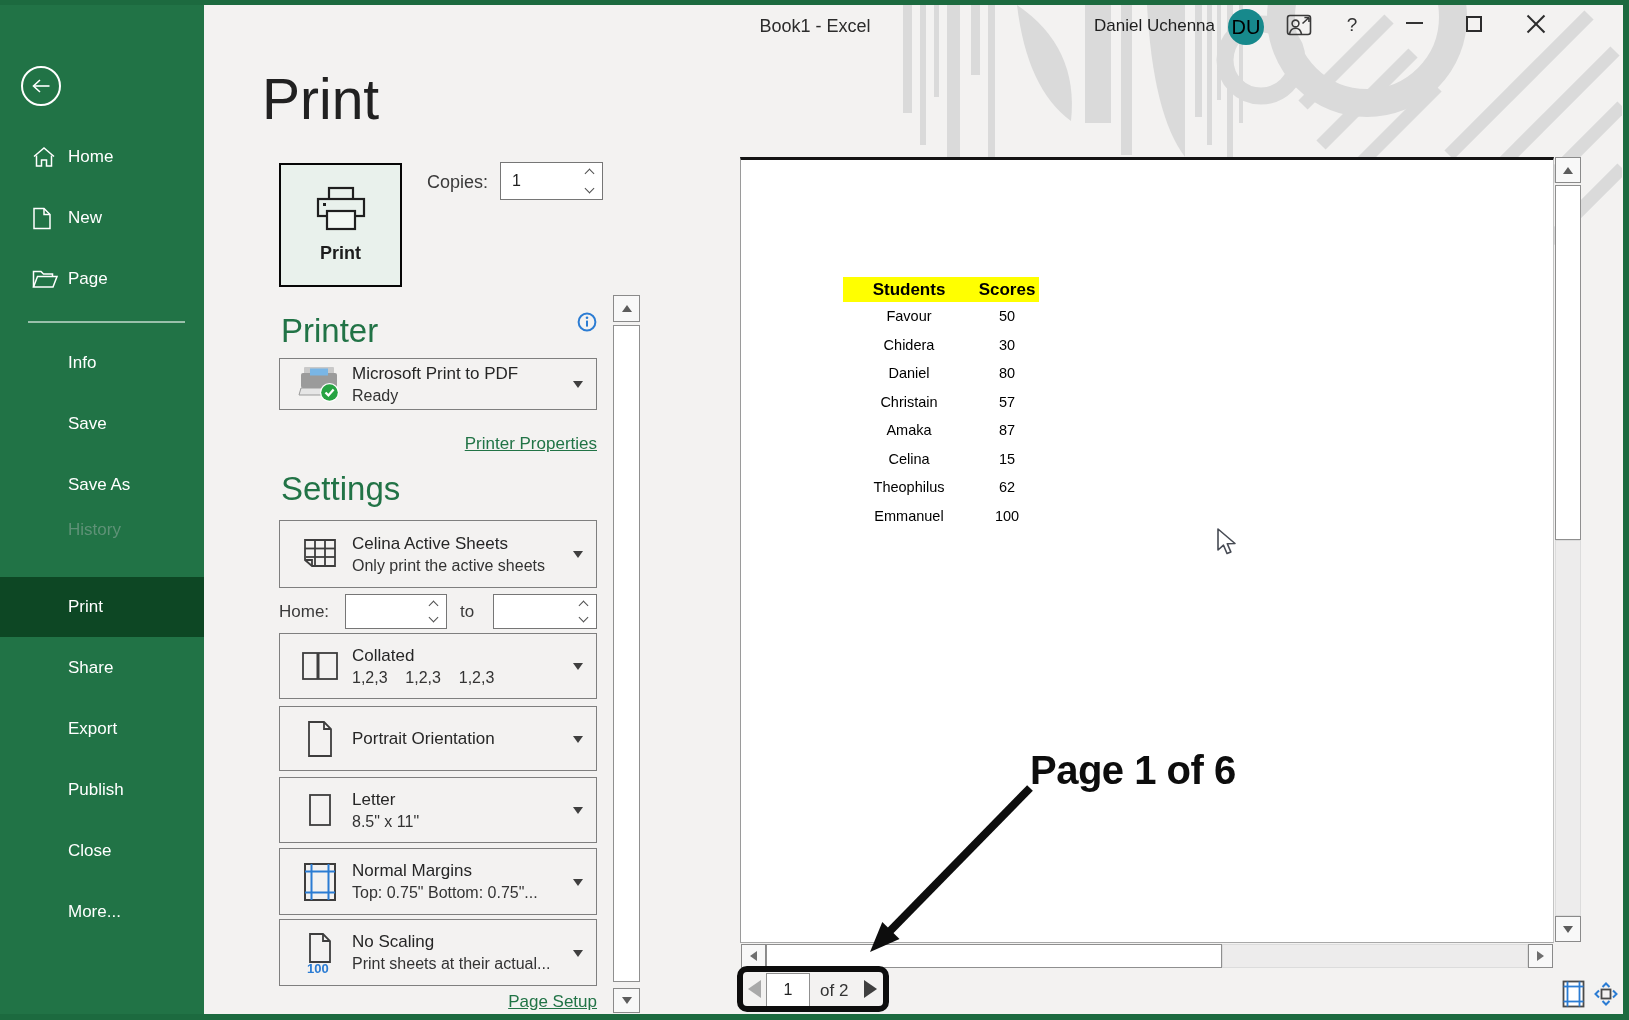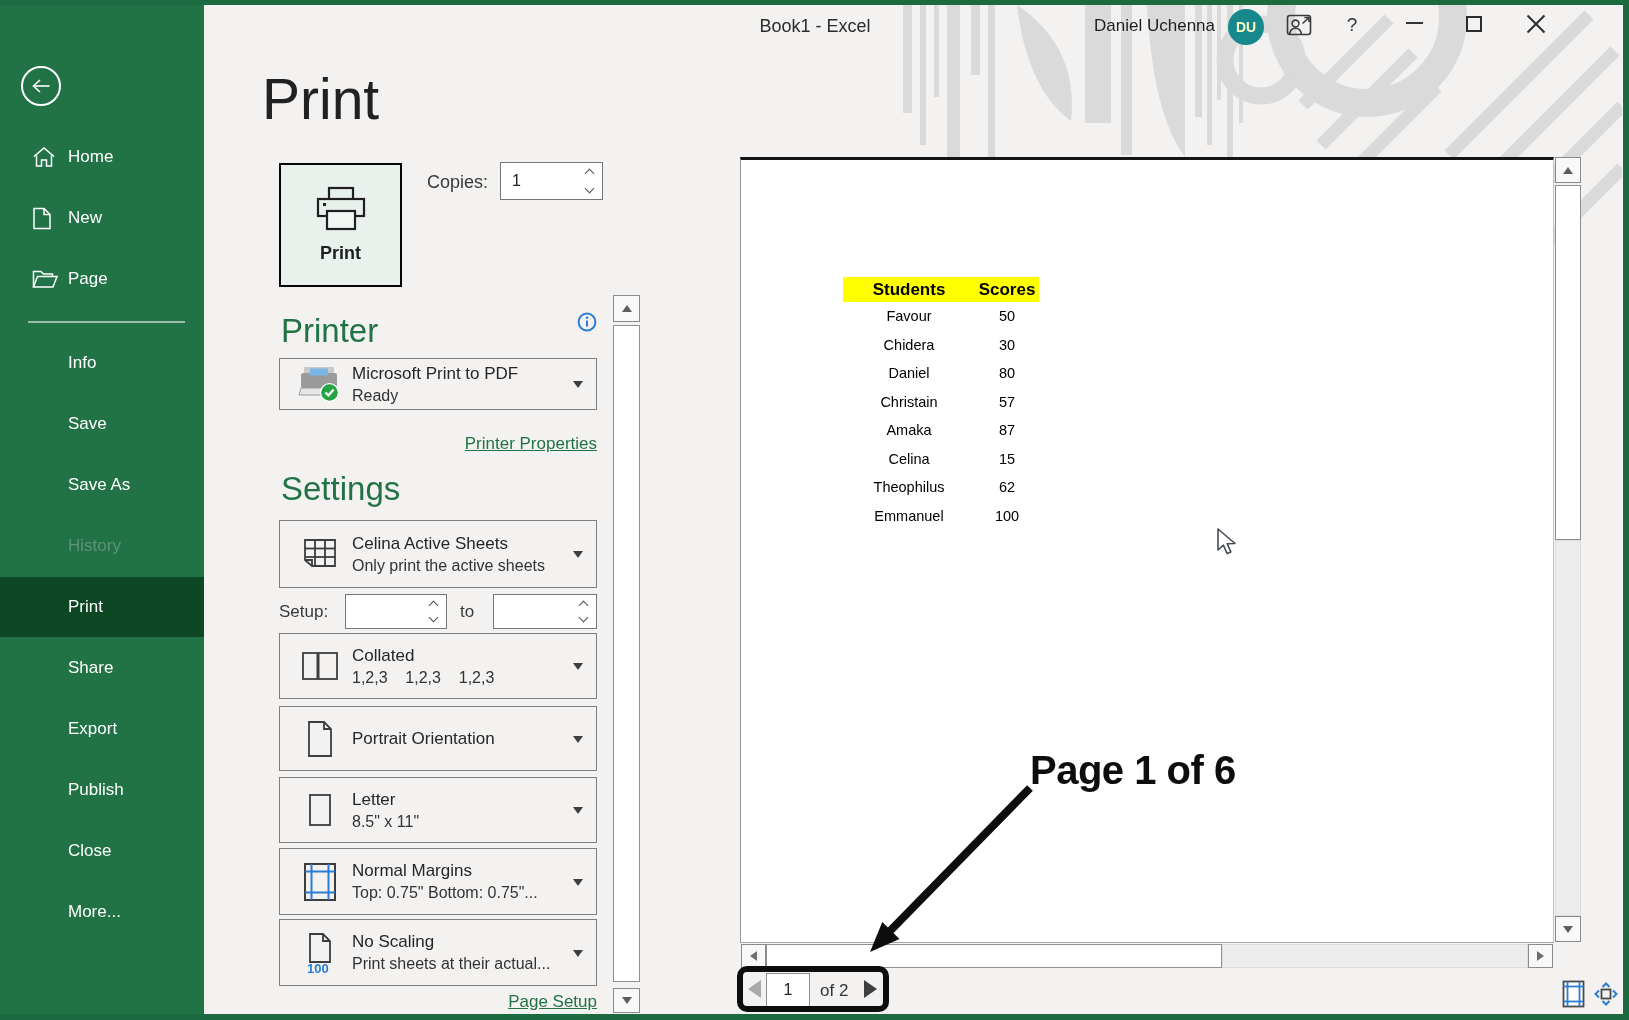--- a/index.html
+++ b/index.html
@@ -19,29 +19,29 @@
   .sidebar { position:absolute; left:0; top:0; width:204px; height:1020px; background:#217346; z-index:10; }
   .back-btn { position:absolute; left:21px; top:66px; width:40px; height:40px; border:2px solid #fff; border-radius:50%;
               display:flex; align-items:center; justify-content:center; cursor:pointer; }
   .side-item { position:absolute; left:0; width:204px; height:40px; display:flex; align-items:center;
                color:#fff; font-size:17px; cursor:pointer; }
   .side-item .lab { position:absolute; left:68px; white-space:nowrap; }
   .side-item .icn { position:absolute; left:32px; display:flex; }
   .si-home{top:137px} .si-new{top:198px} .si-open{top:259px}
   .side-divider { position:absolute; left:28px; top:321px; width:157px; height:2px; background:rgba(255,255,255,.55); }
   .mi-info{top:343px} .mi-save{top:404px} .mi-saveas{top:465px}
-  .mi-history{top:526px; color:#5f9277;}
+  .mi-history{top:510px; color:#5f9277;}
   .mi-print{top:577px; height:60px; background:#0d4724;}
   .mi-share{top:648px} .mi-export{top:709px} .mi-publish{top:770px} .mi-close{top:831px} .mi-more{top:892px}
 
   
   .win-title { position:absolute; left:705px; top:16px; width:220px; text-align:center; font-size:18px; color:#2c2c2c; z-index:3; }
   .user-name { position:absolute; left:1085px; top:16px; width:130px; text-align:right; font-size:17px; color:#1f1f1f; z-index:3; }
   .avatar { position:absolute; left:1228px; top:9px; width:36px; height:36px; border-radius:50%; background:#17898c;
-            color:#fef9c3; font-size:14px; font-weight:700; display:flex; align-items:center; justify-content:center; z-index:3; cursor:pointer; }
+            color:#000000; font-size:20px; font-weight:400; display:flex; align-items:center; justify-content:center; z-index:3; cursor:pointer; }
   .tb-ico { position:absolute; z-index:3; display:flex; align-items:center; justify-content:center; cursor:pointer; }
   .ico-people { left:1286px; top:14px; }
   .ico-help   { left:1342px; top:13px; width:20px; height:24px; font-size:19px; color:#333; }
   .ico-min    { left:1404px; top:12px; width:20px; height:22px; }
   .ico-min i  { display:block; width:17px; height:2px; background:#333; }
   .ico-max    { left:1466px; top:16px; width:16px; height:16px; border:2px solid #2c2c2c; }
   .ico-close  { left:1524px; top:12px; width:24px; height:24px; }
   .xbar { position:absolute; left:11px; top:0; width:2px; height:24px; background:#2c2c2c; }
   .xbar.a { transform:rotate(45deg);} .xbar.b { transform:rotate(-45deg);}
 
@@ -329,21 +329,21 @@
           <line x1="4" y1="19" x2="33" y2="19"></line>
       </svg>
     </span>
     <span class="dd-text">
       <span class="dd-line1">Celina Active Sheets</span>
       <span class="dd-line2">Only print the active sheets</span>
     </span>
     <span class="dd-caret"></span>
   </div>
 
-  <div class="pages-label">Setup:</div>
+  <div class="pages-label">Home:</div>
   <div class="spinner sp-from">
     <span class="val"></span>
     <span class="chev up"></span>
     <span class="chev down"></span>
   </div>
   <div class="to-label">to</div>
   <div class="spinner sp-to">
     <span class="val"></span>
     <span class="chev up"></span>
     <span class="chev down"></span>

